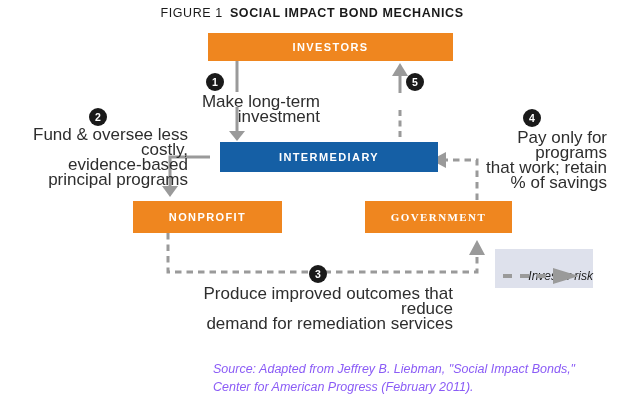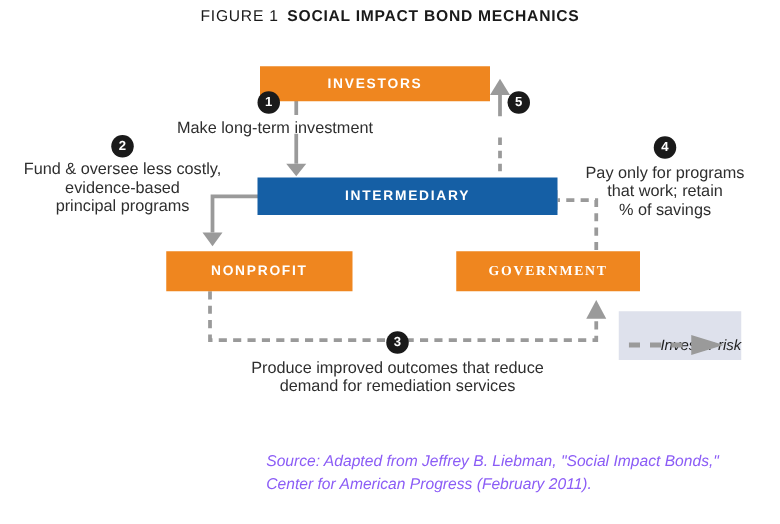--- a/index.html
+++ b/index.html
@@ -12,38 +12,38 @@
     font-size:12.5px;letter-spacing:.6px;color:#1a1a1a;white-space:nowrap;
   }
   .title .prefix{font-weight:400;margin-right:7px;}
   .title .main{font-weight:700;}
   .node{
     position:absolute;display:flex;align-items:center;justify-content:center;
     color:#fff;font-weight:700;font-size:11px;letter-spacing:1.4px;
   }
   .orange{background:#EF861F;}
   .blue{background:#155FA5;}
-  #node-investors{left:208px;top:33px;width:184px;height:28px;margin-top:20px;}
-  #node-intermediary{left:206px;top:142px;width:240px;height:30px;}
+  #node-investors{left:208px;top:33px;width:245px;height:28px;}
+  #node-intermediary{left:220px;top:142px;width:218px;height:30px;}
   #node-nonprofit{left:133px;top:201px;width:149px;height:32px;justify-content:center;}
   #node-government{left:365px;top:201px;width:147px;height:32px;font-family:Liberation Serif, serif;}
   .connectors{position:absolute;left:0;top:0;pointer-events:none;}
   .step-circle{
     position:absolute;width:18px;height:18px;border-radius:50%;
     background:#1A1A1A;color:#fff;font-weight:700;font-size:10.5px;
     line-height:18px;text-align:center;z-index:5;
   }
   #circle-1{left:206px;top:73px;}
   #circle-2{left:89px;top:108px;}
   #circle-3{left:309px;top:265px;}
   #circle-4{left:523px;top:109px;}
   #circle-5{left:406px;top:73px;}
   .annot{
-    position:absolute;color:#2e2e2e;font-size:13px;line-height:15px;
-    text-align:center;
+    position:absolute;color:#2e2e2e;font-size:17px;line-height:15px;
+    text-align:right;
   }
   #annot-step1{left:120px;top:94px;width:200px;}
   #annot-step5{left:352px;top:94px;width:155px;}
   #annot-step2{left:8px;top:127px;width:180px;}
   #annot-step4{left:457px;top:130px;width:150px;}
   #annot-step3{left:183px;top:286px;width:270px;}
   .legend{
     position:absolute;left:495px;top:249px;width:98px;height:39px;
     background:#DEE1EC;
   }

